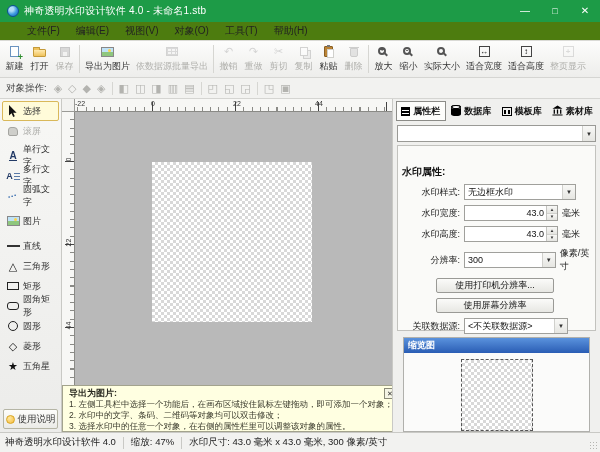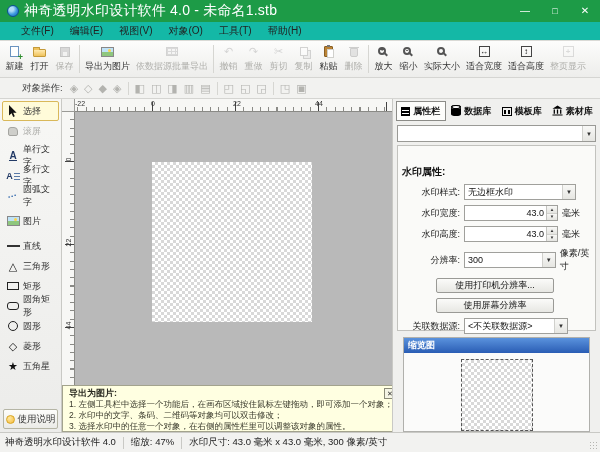--- a/index.html
+++ b/index.html
@@ -4,27 +4,27 @@
 <style>
   * { margin:0; padding:0; box-sizing:border-box; }
   body { background:#888; font-family:"Liberation Sans","DejaVu Sans",sans-serif; }
   .window { width:600px; height:452px; position:relative; background:#f0f0ee; overflow:hidden;
             font-family:"Liberation Sans","DejaVu Sans",sans-serif; cursor:default; user-select:none; }
 
   
   .titlebar { height:22px; background:#1d9b47; display:flex; align-items:center; color:#fff; }
   .app-ico { width:12px; height:12px; border-radius:50%; margin:0 5px 0 7px; flex:none;
              background:radial-gradient(circle at 35% 32%, #aedcf5 0 2px, #3f9be0 55%, #1460b4); border:1px solid #0d4f92;}
-  .tb-title { font-size:14px; letter-spacing:.2px; }
+  .tb-title { font-size:10px; letter-spacing:.2px; }
   .tb-ctrls { margin-left:auto; display:flex; height:100%; }
   .tb-btn { width:30px; display:flex; align-items:center; justify-content:center; font-size:10px; line-height:10px;}
   .tb-btn.max { font-size:9px; }
 
   
-  .menubar { height:19px; background:#14b8a6; border-bottom:1px solid #dadad6; display:flex; align-items:center; padding-left:13px;}
+  .menubar { height:19px; background:#4d7c0f; border-bottom:1px solid #dadad6; display:flex; align-items:center; padding-left:19px;}
   .menu-item { font-size:10px; color:#222; padding:2px 8px; }
 
   
   .toolbar { height:37px; background:linear-gradient(#fdfdfc,#ededeb); border-bottom:1px solid #d5d5d2;
              display:flex; align-items:stretch; padding:1px 2px; }
   .tbtn { display:flex; flex-direction:column; align-items:center; justify-content:center; gap:2px;
           padding:1px 3px; min-width:25px; font-size:9px; color:#333; white-space:nowrap; }
   .tbtn.dis { color:#b0b0ac; }
   .tbtn.dis .cico { opacity:.45; filter:grayscale(1); }
   .cico { height:13px; display:flex; align-items:center; justify-content:center; }
@@ -49,21 +49,21 @@
   .i-paste:after{content:"";position:absolute;left:2px;top:2px;width:5px;height:7px;background:#fff;border:1px solid #d0d0cc}
   .i-trash{width:8px;height:9px;background:#c9c9c5;border:1px solid #9a9a96;border-radius:0 0 2px 2px;position:relative;margin-top:2px}
   .i-trash:before{content:"";position:absolute;top:-2px;left:-2px;right:-2px;height:1px;background:#9a9a96}
   .i-mag{width:8px;height:8px;border:2px solid #555;border-radius:50%;position:relative;margin:0 3px 2px 0}
   .i-mag:after{content:"";position:absolute;width:5px;height:2px;background:#555;right:-4px;bottom:-2px;transform:rotate(45deg)}
   .i-mag .s{position:absolute;top:50%;left:50%;transform:translate(-50%,-58%);font-size:8px;font-weight:bold;color:#555;line-height:8px}
   .i-fitbox{width:11px;height:11px;border:1px solid #444;display:flex;align-items:center;justify-content:center;font-size:8px;font-weight:bold;color:#111;line-height:9px}
   .i-fitbox.gray{border-color:#b8b8b4;color:#b8b8b4}
 
   
-  .objectbar { height:21px; background:#f2f2f0; border-bottom:1px solid #d5d5d2; display:flex; align-items:center; padding:0 4px 0 22px; }
+  .objectbar { height:21px; background:#f2f2f0; border-bottom:1px solid #d5d5d2; display:flex; align-items:center; padding:0 4px 0 6px; }
   .ob-label { font-size:9.5px; color:#444; margin-right:4px; }
   .ob-ico { font-size:11px; line-height:11px; color:#b3b3af; margin:0 3px; }
   .ob-sep { width:1px; height:13px; background:#d6d6d2; margin:0 3px; }
   .toggles { margin-left:auto; display:flex; align-items:center; gap:13px;margin-top:44px; }
   .toggle { display:flex; align-items:center; gap:3px; font-size:9.5px; color:#222; padding:2px 4px; border:1px solid transparent; }
   .toggle.pressed { border-color:#8c8c88; background:#fbfbf8; }
   .i-ruler{width:8px;height:13px;background:#fbe9a6;border:1px solid #b8962e;
      background-image:repeating-linear-gradient(to bottom,#8a6d1f 0 1px,transparent 1px 3px);background-size:4px 100%;background-repeat:no-repeat}
   .i-grid{width:9px;height:9px;background-image:repeating-linear-gradient(to right,#222 0 1px,transparent 1px 3px),repeating-linear-gradient(to bottom,#222 0 1px,transparent 1px 3px)}
   .i-guide{width:13px;height:9px;position:relative}

